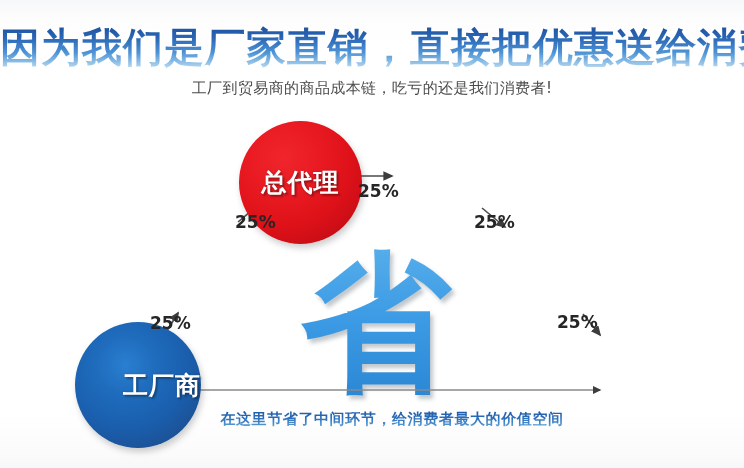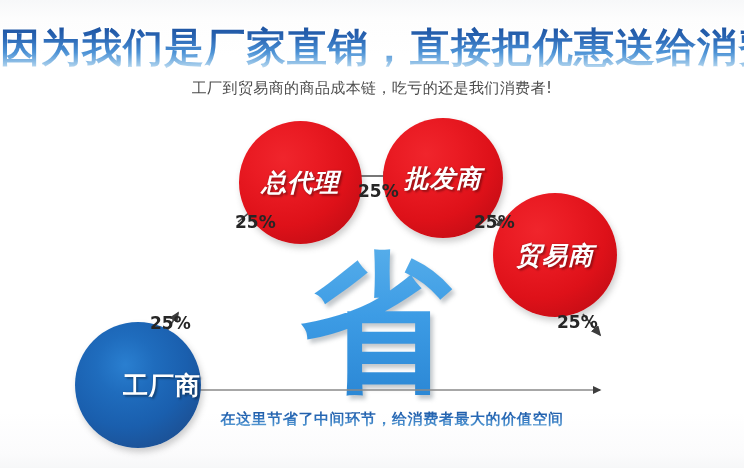--- a/index.html
+++ b/index.html
@@ -80,21 +80,20 @@
     font-size:25px;
     font-weight:bold;
     color:#ffffff;
     letter-spacing:1px;
     white-space:nowrap;
     text-shadow:2px 2px 2px rgba(0,0,0,.30), 0 0 2px rgba(0,0,0,.25);
   }
   .node.red{
     background:radial-gradient(circle at 36% 30%, #f0252c 0%, #ea1b23 28%, #de1119 58%, #c60d15 82%, #b60c12 100%);
     box-shadow:2px 4px 6px rgba(80,80,80,.28);
-    font-style:italic;
   }
   .node.blue{
     background:radial-gradient(circle at 40% 34%, #2a7fd0 0%, #1f6cbd 26%, #1a5fae 55%, #1c4f92 82%, #1d4884 100%);
     box-shadow:2px 4px 6px rgba(80,80,80,.28);
     justify-content:flex-end;
   }
 
   
   #node-factory      {left:75px; top:322px; width:126px;height:126px;}
   #node-general      {left:124px;top:187px; width:128px;height:128px;}
@@ -177,24 +176,18 @@
 
   <div class="node blue" id="node-factory">
     <span class="lbl">工厂商</span>
   </div>
 
 
   <div class="node red" id="node-agent">
     <span class="lbl">总代理</span>
   </div>
 
-  <div class="node red" id="node-wholesaler">
-    <span class="lbl">批发商</span>
-  </div>
 
-  <div class="node red" id="node-trader">
-    <span class="lbl">贸易商</span>
-  </div>
 
 
   <div id="bottom-caption">在这里节省了中间环节，给消费者最大的价值空间</div>
 
 </div>
 
 </body></html>

